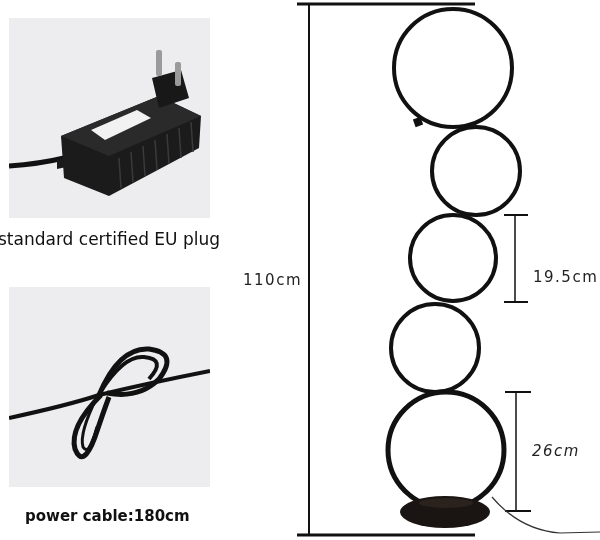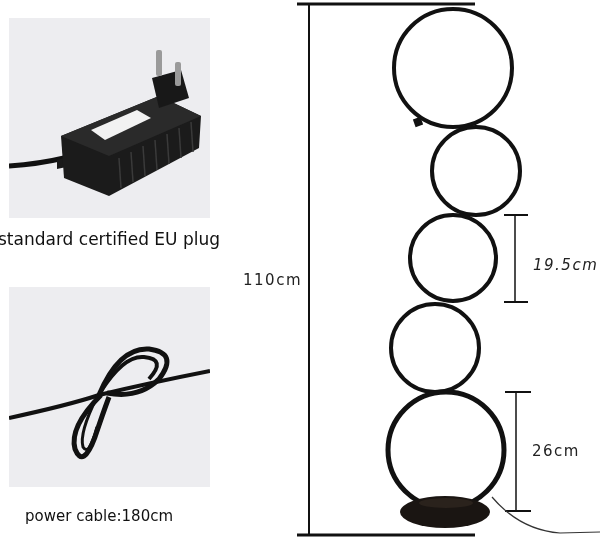--- a/index.html
+++ b/index.html
@@ -41,21 +41,21 @@
 
 <div class="photo" style="left:9px;top:287px;width:201px;height:200px;">
   <svg width="201" height="200" viewBox="0 0 201 200">
     <path d="M0 131 Q60 118 90 108 Q140 96 201 84" stroke="#111" stroke-width="4" fill="none"></path>
     <path d="M90 108 Q110 60 140 62 Q170 66 150 92 Q130 112 98 106" stroke="#111" stroke-width="5" fill="none"></path>
     <path d="M92 104 Q115 68 135 70 Q158 72 140 92" stroke="#111" stroke-width="4" fill="none"></path>
     <path d="M92 108 Q60 140 66 162 Q74 182 86 150 Q94 126 100 110" stroke="#111" stroke-width="5" fill="none"></path>
     <path d="M88 110 Q70 146 74 160 Q80 170 88 140" stroke="#111" stroke-width="3" fill="none"></path>
   </svg>
 </div>
-<div class="caption" style="left:25px;top:507px;font-size:15px;">power cable:180cm</div>
+<div class="caption" style="left:25px;top:507px;font-size:15px;font-weight:bold;">power cable:180cm</div>
 
 <svg width="600" height="540" viewBox="0 0 600 540">
   <g stroke="#111" fill="none">
 
     <line x1="297" y1="4" x2="475" y2="4" stroke-width="3"></line>
     <line x1="309" y1="4" x2="309" y2="535" stroke-width="2"></line>
     <line x1="297" y1="535" x2="475" y2="535" stroke-width="3"></line>
 
     <circle cx="453" cy="68" r="59" stroke-width="4"></circle>
     <circle cx="476" cy="171" r="44" stroke-width="4"></circle>
@@ -74,14 +74,14 @@
     <path d="M492 497 Q520 530 560 533 L600 532" stroke-width="1.2" stroke="#333"></path>
   </g>
 
   <rect x="414" y="118" width="8" height="8" fill="#111" transform="rotate(-20 418 122)"></rect>
 
   <ellipse cx="445" cy="512" rx="45" ry="16" fill="#1a1512"></ellipse>
   <ellipse cx="446" cy="503" rx="27" ry="5" fill="#2a221c"></ellipse>
 </svg>
 
 <div class="dimtext" style="left:243px;top:271px;">110cm</div>
-<div class="dimtext" style="left:533px;top:256px;font-style:italic;">19.5cm</div>
-<div class="dimtext" style="left:532px;top:442px;">26cm</div>
+<div class="dimtext" style="left:533px;top:268px;">19.5cm</div>
+<div class="dimtext" style="left:532px;top:442px;font-style:italic;">26cm</div>
 
 </body></html>

